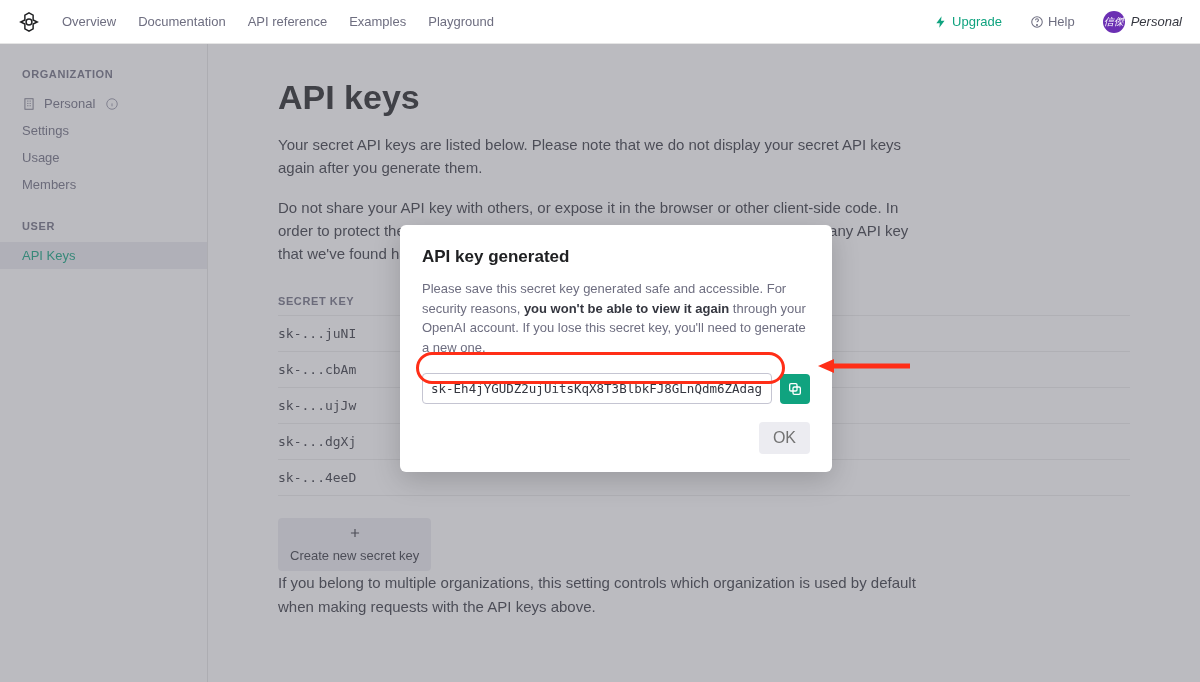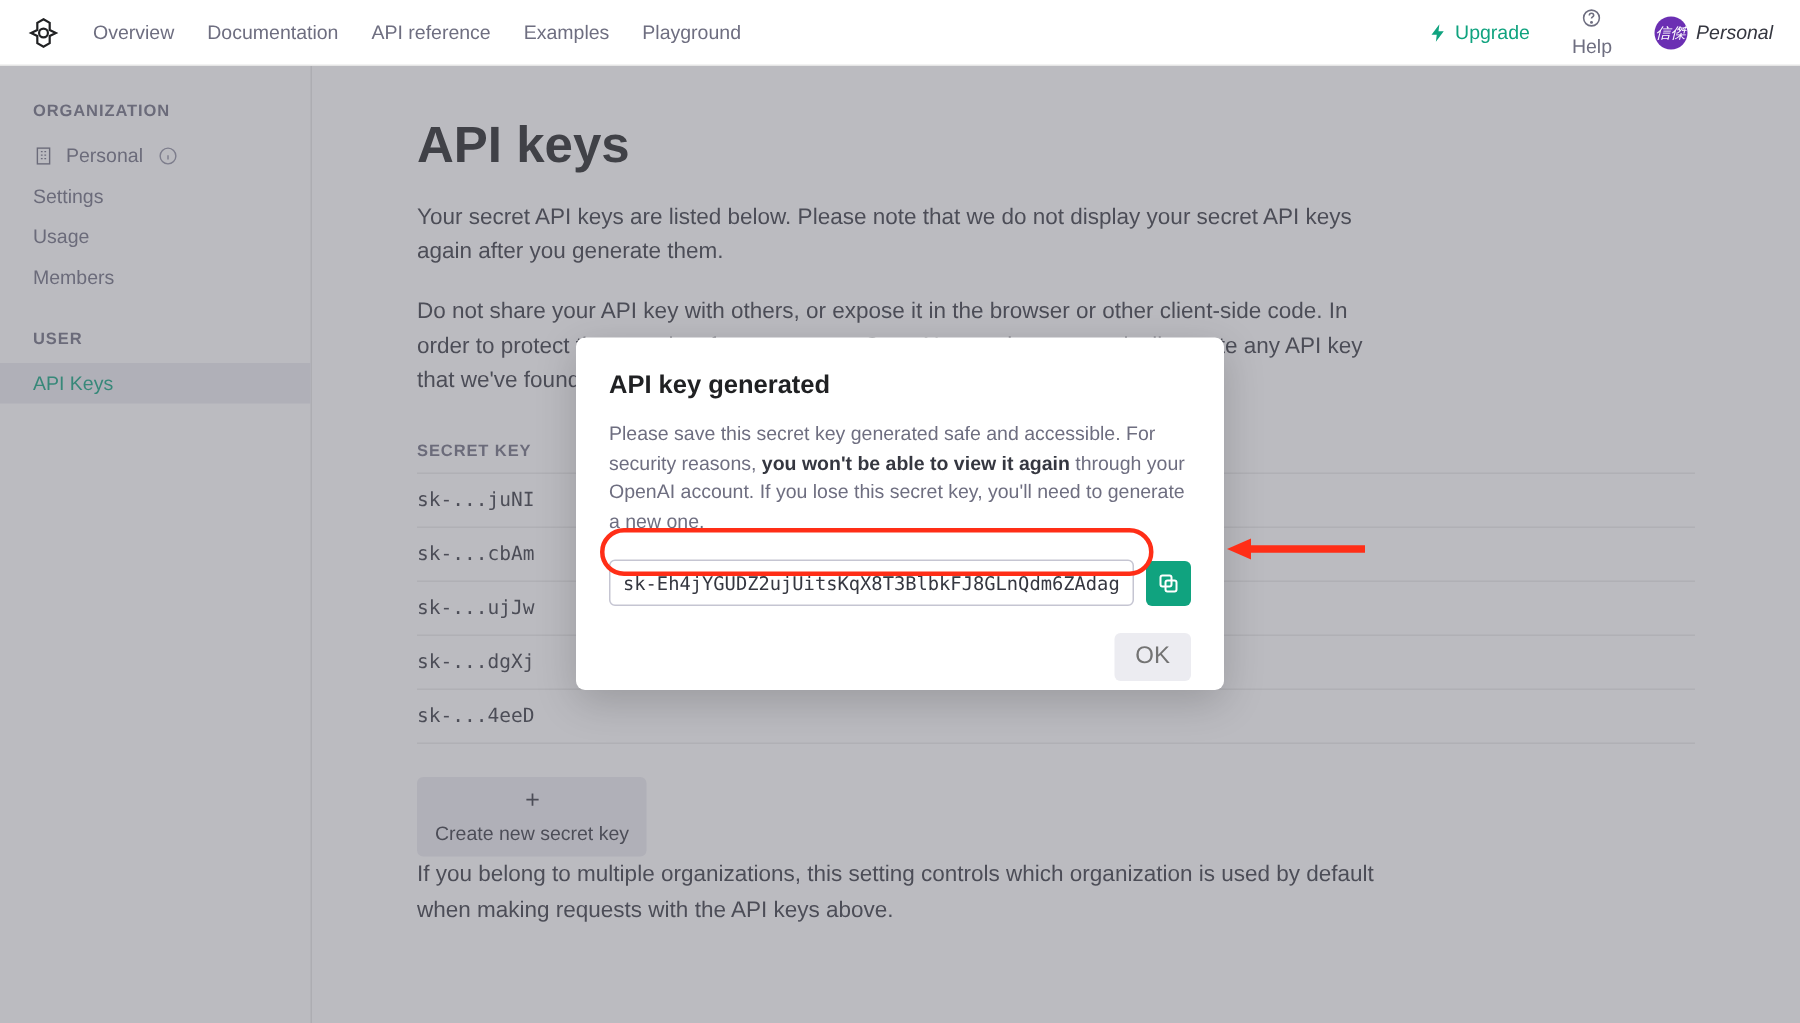--- a/index.html
+++ b/index.html
@@ -25,21 +25,21 @@
   }
   .logo {
     width: 22px; height: 22px;
     display: flex; align-items: center; justify-content: center;
     color: #202123;
   }
   .nav-links { display: flex; gap: 22px; }
   .nav-links span { cursor: pointer; }
   .nav-right { margin-left: auto; display: flex; align-items: center; gap: 28px; }
   .upgrade { color: #10a37f; display: flex; align-items: center; gap: 4px; }
-  .help { display: flex; align-items: center; gap: 4px; flex-direction: column; }
+  .help { display: flex; align-items: center; gap: 4px; }
   .avatar {
     width: 22px; height: 22px; border-radius: 50%;
     background: #6b2fb3; color: #fff;
     display: inline-flex; align-items: center; justify-content: center;
     font-size: 10px;
   }
   .personal-top { display: flex; align-items: center; gap: 6px; color:#353740;font-style:italic;}
   
   .page { display: flex; height: calc(682px - 44px); }
   .sidebar {
@@ -114,26 +114,26 @@
   }
 
   
   .overlay {
     position: absolute;
     inset: 44px 0 0 0;
     background: rgba(105,105,115,0.45);
   }
   .modal {
     position: absolute;
-    left: 384px; top: 225px;
+    left: 400px; top: 225px;
     width: 432px;
     background: #fff;
     border-radius: 6px;
     box-shadow: 0 8px 28px rgba(0,0,0,0.18);
-    padding: 22px 22px 6px 22px;
+    padding: 22px 22px 18px 22px;
   }
   .modal h3 { font-size: 17px; font-weight: 700; margin-bottom: 12px; color:#202123;}
   .modal p { font-size: 13px; line-height: 1.5; color: #6e6e80; margin-bottom: 16px;}
   .modal p b { color: #353740; }
   .key-line { display: flex; align-items: center; gap: 8px; margin-bottom: 18px;}
   .key-field {
     flex: 1;
     border: 1px solid #c5c5d2;
     border-radius: 4px;
     padding: 7px 8px;

